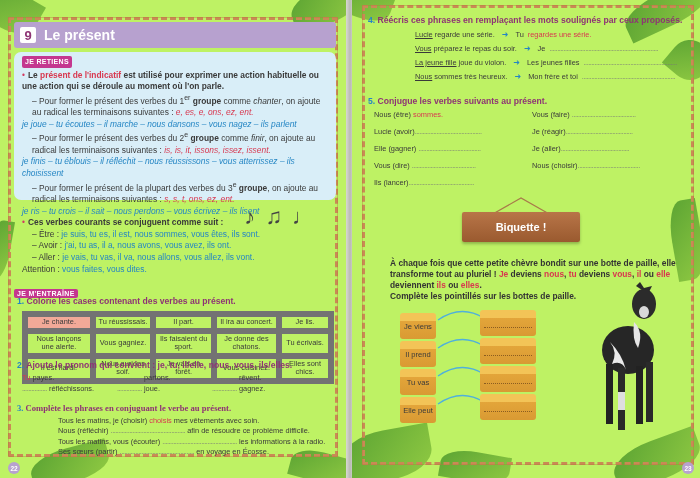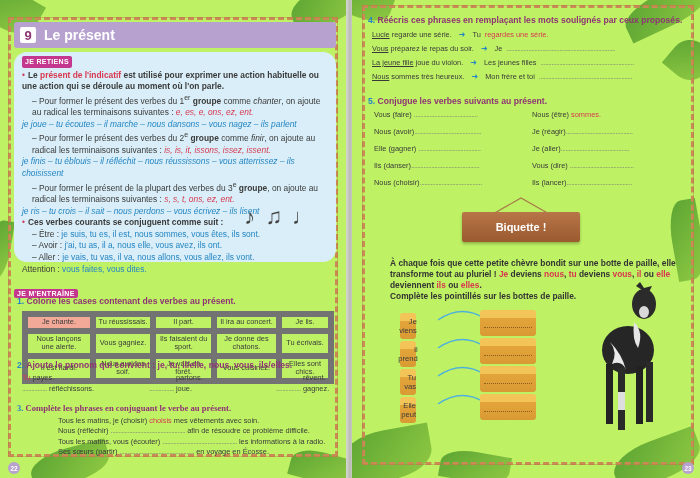--- a/index.html
+++ b/index.html
@@ -19,21 +19,21 @@
 
   
   .leaf { position: absolute; border-radius: 50% 0; background: linear-gradient(135deg,#4f9a2d,#8cc63f); opacity: .9; }
 
   
   .title-band { position: absolute; left: 14px; top: 22px; width: 322px; height: 26px; background: #b7a1cf; border-radius: 3px; display: flex; align-items: center; padding-left: 6px; }
   .lesson-num { background: #fff; color: #8e3474; font-weight: bold; font-size: 13px; width: 16px; height: 16px; display: flex; align-items: center; justify-content: center; border-radius: 2px; }
   .lesson-title { color: #fff; font-weight: bold; font-size: 14px; margin-left: 8px; }
 
   
-  .retiens { position: absolute; left: 14px; top: 52px; width: 322px; height: 210px; background: #d9eef8; border-radius: 13px; padding: 4px 8px; font-size: 8.4px; line-height: 1.38; }
+  .retiens { position: absolute; left: 14px; top: 52px; width: 322px; height: 148px; background: #d9eef8; border-radius: 7px; padding: 4px 8px; font-size: 8.4px; line-height: 1.38; }
   .badge { display: inline-block; background: #c4378f; color: #fff; font-weight: bold; font-size: 7px; padding: 1px 3px; border-radius: 2px; letter-spacing: .3px; margin-bottom: 2px; }
   .bullet { color: #d23a62; margin-right: 3px; }
   .bold { font-weight: bold; }
   .red { color: #d8374f; }
   .redit { color: #d8374f; font-style: italic; }
   .blue { color: #2586c4; }
   .blueit { color: #2586c4; font-style: italic; }
   .ul { text-decoration: underline; }
   .indent { padding-left: 10px; }
   .notes { position: absolute; right: 20px; top: 150px; font-size: 22px; color: #444; letter-spacing: 2px; }
@@ -41,39 +41,39 @@
   
   .ex-title { font-weight: bold; color: #8e3474; font-size: 8.6px; }
   .ex-num { color: #2586c4; }
   .entraine { position: absolute; left: 14px; top: 282px; }
   .ex1-title { position: absolute; left: 17px; top: 296px; }
   table.grid { position: absolute; left: 22px; top: 311px; border-collapse: collapse; width: 312px; font-size: 7.4px; }
   table.grid td { border: 6px solid #737373; text-align: center; padding: 1px 2px; height: 12px; line-height: 1.15; }
   table.grid td.hl { background: #f2a998; }
   .ex2-title { position: absolute; left: 17px; top: 360px; }
   .ex2 { position: absolute; left: 22px; top: 373px; font-size: 7.4px; line-height: 1.45; }
-  .ex2 .row { display: flex; gap: 32px; }
+  .ex2 .row { display: flex; }
   .ex2 .cell { width: 95px; }
   .dots { color: #777; letter-spacing: -0.5px; }
   .ex3-title { position: absolute; left: 17px; top: 403px; font-family: Liberation Serif, serif; }
   .ex3 { position: absolute; left: 22px; top: 416px; font-size: 7.4px; line-height: 1.4; margin-left: 36px; }
   .pagenum { position: absolute; width: 12px; height: 12px; border-radius: 50%; background: #b7a1cf; color: #fff; font-size: 6.5px; font-weight: bold; display: flex; align-items: center; justify-content: center; }
 
   
   .ex4-title { position: absolute; left: 16px; top: 15px; }
   .ex4 { position: absolute; left: 20px; top: 30px; font-size: 7.4px; }
-  .ex4 .line { height: 14px; display: flex; gap: 4px; white-space: nowrap; }
+  .ex4 .line { height: 14px; display: flex; gap: 4px; white-space: nowrap; margin-left: 43px; }
   .arrow { color: #2586c4; font-size: 8px; margin: 0 3px; }
   .ex5-title { position: absolute; left: 16px; top: 96px; }
   .ex5 { position: absolute; left: 22px; top: 110px; font-size: 7.4px; display: grid; grid-template-columns: 158px 158px; row-gap: 8px; }
   .sign { position: absolute; left: 110px; top: 212px; width: 118px; height: 30px; background: linear-gradient(180deg,#b87548,#9a5a2f); border-radius: 2px; color: #fff; font-weight: bold; font-size: 11px; display: flex; align-items: center; justify-content: center; box-shadow: 0 2px 3px rgba(0,0,0,.25); }
   .sign-string { position: absolute; left: 137px; top: 197px; width: 64px; height: 18px; }
   .intro { position: absolute; left: 26px; top: 258px; width: 314px; font-size: 8.4px; font-weight: bold; color: #333; line-height: 1.3; margin-left: 12px; }
   .bale { position: absolute; height: 26px; border-radius: 3px; background: linear-gradient(180deg,#f3c457 0 30%,#e3a53a 30%,#d99a33 100%); font-size: 7.6px; color: #3a3a3a; display: flex; align-items: center; justify-content: center; }
-  .bale.l { width: 16px; left: 48px; text-align: right; }
+  .bale.l { width: 36px; left: 48px; }
   .bale.r { width: 56px; left: 128px; }
   .bale.r::after { content: ""; position: absolute; left: 4px; right: 4px; bottom: 8px; border-bottom: 1px dotted #8b5d21; }
   .arc { position: absolute; left: 84px; width: 50px; height: 14px; }
   .goat { position: absolute; left: 236px; top: 282px; width: 86px; height: 160px; }
 </style>
 </head>
 <body>
 
 <div class="page page-left">
   <div class="leaf" style="left:-20px;top:-10px;width:60px;height:40px;transform:rotate(30deg)"></div>
@@ -101,21 +101,21 @@
     <div class="indent">
       <span>– Pour former le présent des verbes du 2</span><sup>e</sup><span class="bold"> groupe</span><span> comme </span><i>finir</i><span>, on ajoute au radical les terminaisons suivantes : </span><span class="redit">is, is, it, issons, issez, issent.</span>
     </div>
     <div class="blueit">je finis – tu éblouis – il réfléchit – nous réussissons – vous atterrissez – ils choisissent</div>
     <div class="indent">
       <span>– Pour former le présent de la plupart des verbes du 3</span><sup>e</sup><span class="bold"> groupe</span><span>, on ajoute au radical les terminaisons suivantes : </span><span class="redit">s, s, t, ons, ez, ent.</span>
     </div>
     <div class="blueit">je ris – tu crois – il sait – nous perdons – vous écrivez – ils lisent</div>
     <div><span class="bullet">•</span><span class="bold">Ces verbes courants se conjuguent comme suit :</span></div>
     <div class="indent"><span>– Être : </span><span class="blue">je suis, tu es, il est, nous sommes, vous êtes, ils sont.</span></div>
-    <div class="indent"><span>– Avoir : </span><span class="blue">j'ai, tu as, il a, nous elle, vous avez, ils ont.</span></div>
+    <div class="indent"><span>– Avoir : </span><span class="blue">j'ai, tu as, il a, nous avons, vous avez, ils ont.</span></div>
     <div class="indent"><span>– Aller : </span><span class="blue">je vais, tu vas, il va, nous allons, vous allez, ils vont.</span></div>
     <div><span>Attention : </span><span class="blue">vous faites, vous dites.</span></div>
     <div class="notes">♪ ♫ ♩</div>
   </div>
 
   <div class="entraine">
     <span class="badge">JE M'ENTRAÎNE</span>
   </div>
 
   <div class="ex-title ex1-title">
@@ -216,27 +216,26 @@
       <span class="arrow">➜</span>
       <span>Mon frère et toi</span>
       <span class="dots">............................................................</span>
     </div>
   </div>
 
   <div class="ex-title ex5-title">
     <span class="ex-num">5.</span> <span>Conjugue les verbes suivants au présent.</span>
   </div>
   <div class="ex5">
+    <div><span>Nous (être) </span><span class="red">sommes.</span></div>
     <div><span>Vous (faire) </span><span class="dots">.........................................</span></div>
-    <div><span>Nous (être) </span><span class="red">sommes.</span></div>
-    <div><span>Nous (avoir)</span><span class="dots">...........................................</span></div>
+    <div><span>Lucie (avoir)</span><span class="dots">...........................................</span></div>
     <div><span>Je (réagir)</span><span class="dots">...........................................</span></div>
     <div><span>Elle (gagner) </span><span class="dots">........................................</span></div>
     <div><span>Je (aller)</span><span class="dots">............................................</span></div>
-    <div><span>Ils (danser)</span><span class="dots">............................................</span></div>
     <div><span>Vous (dire) </span><span class="dots">.........................................</span></div>
     <div><span>Nous (choisir)</span><span class="dots">........................................</span></div>
     <div><span>Ils (lancer)</span><span class="dots">..........................................</span></div>
   </div>
 
   <svg class="sign-string" viewBox="0 0 64 18">
     <polyline points="2,18 32,1 62,18" fill="none" stroke="#a87a4a" stroke-width="1.2"></polyline>
   </svg>
   <div class="sign">Biquette !</div>
 

